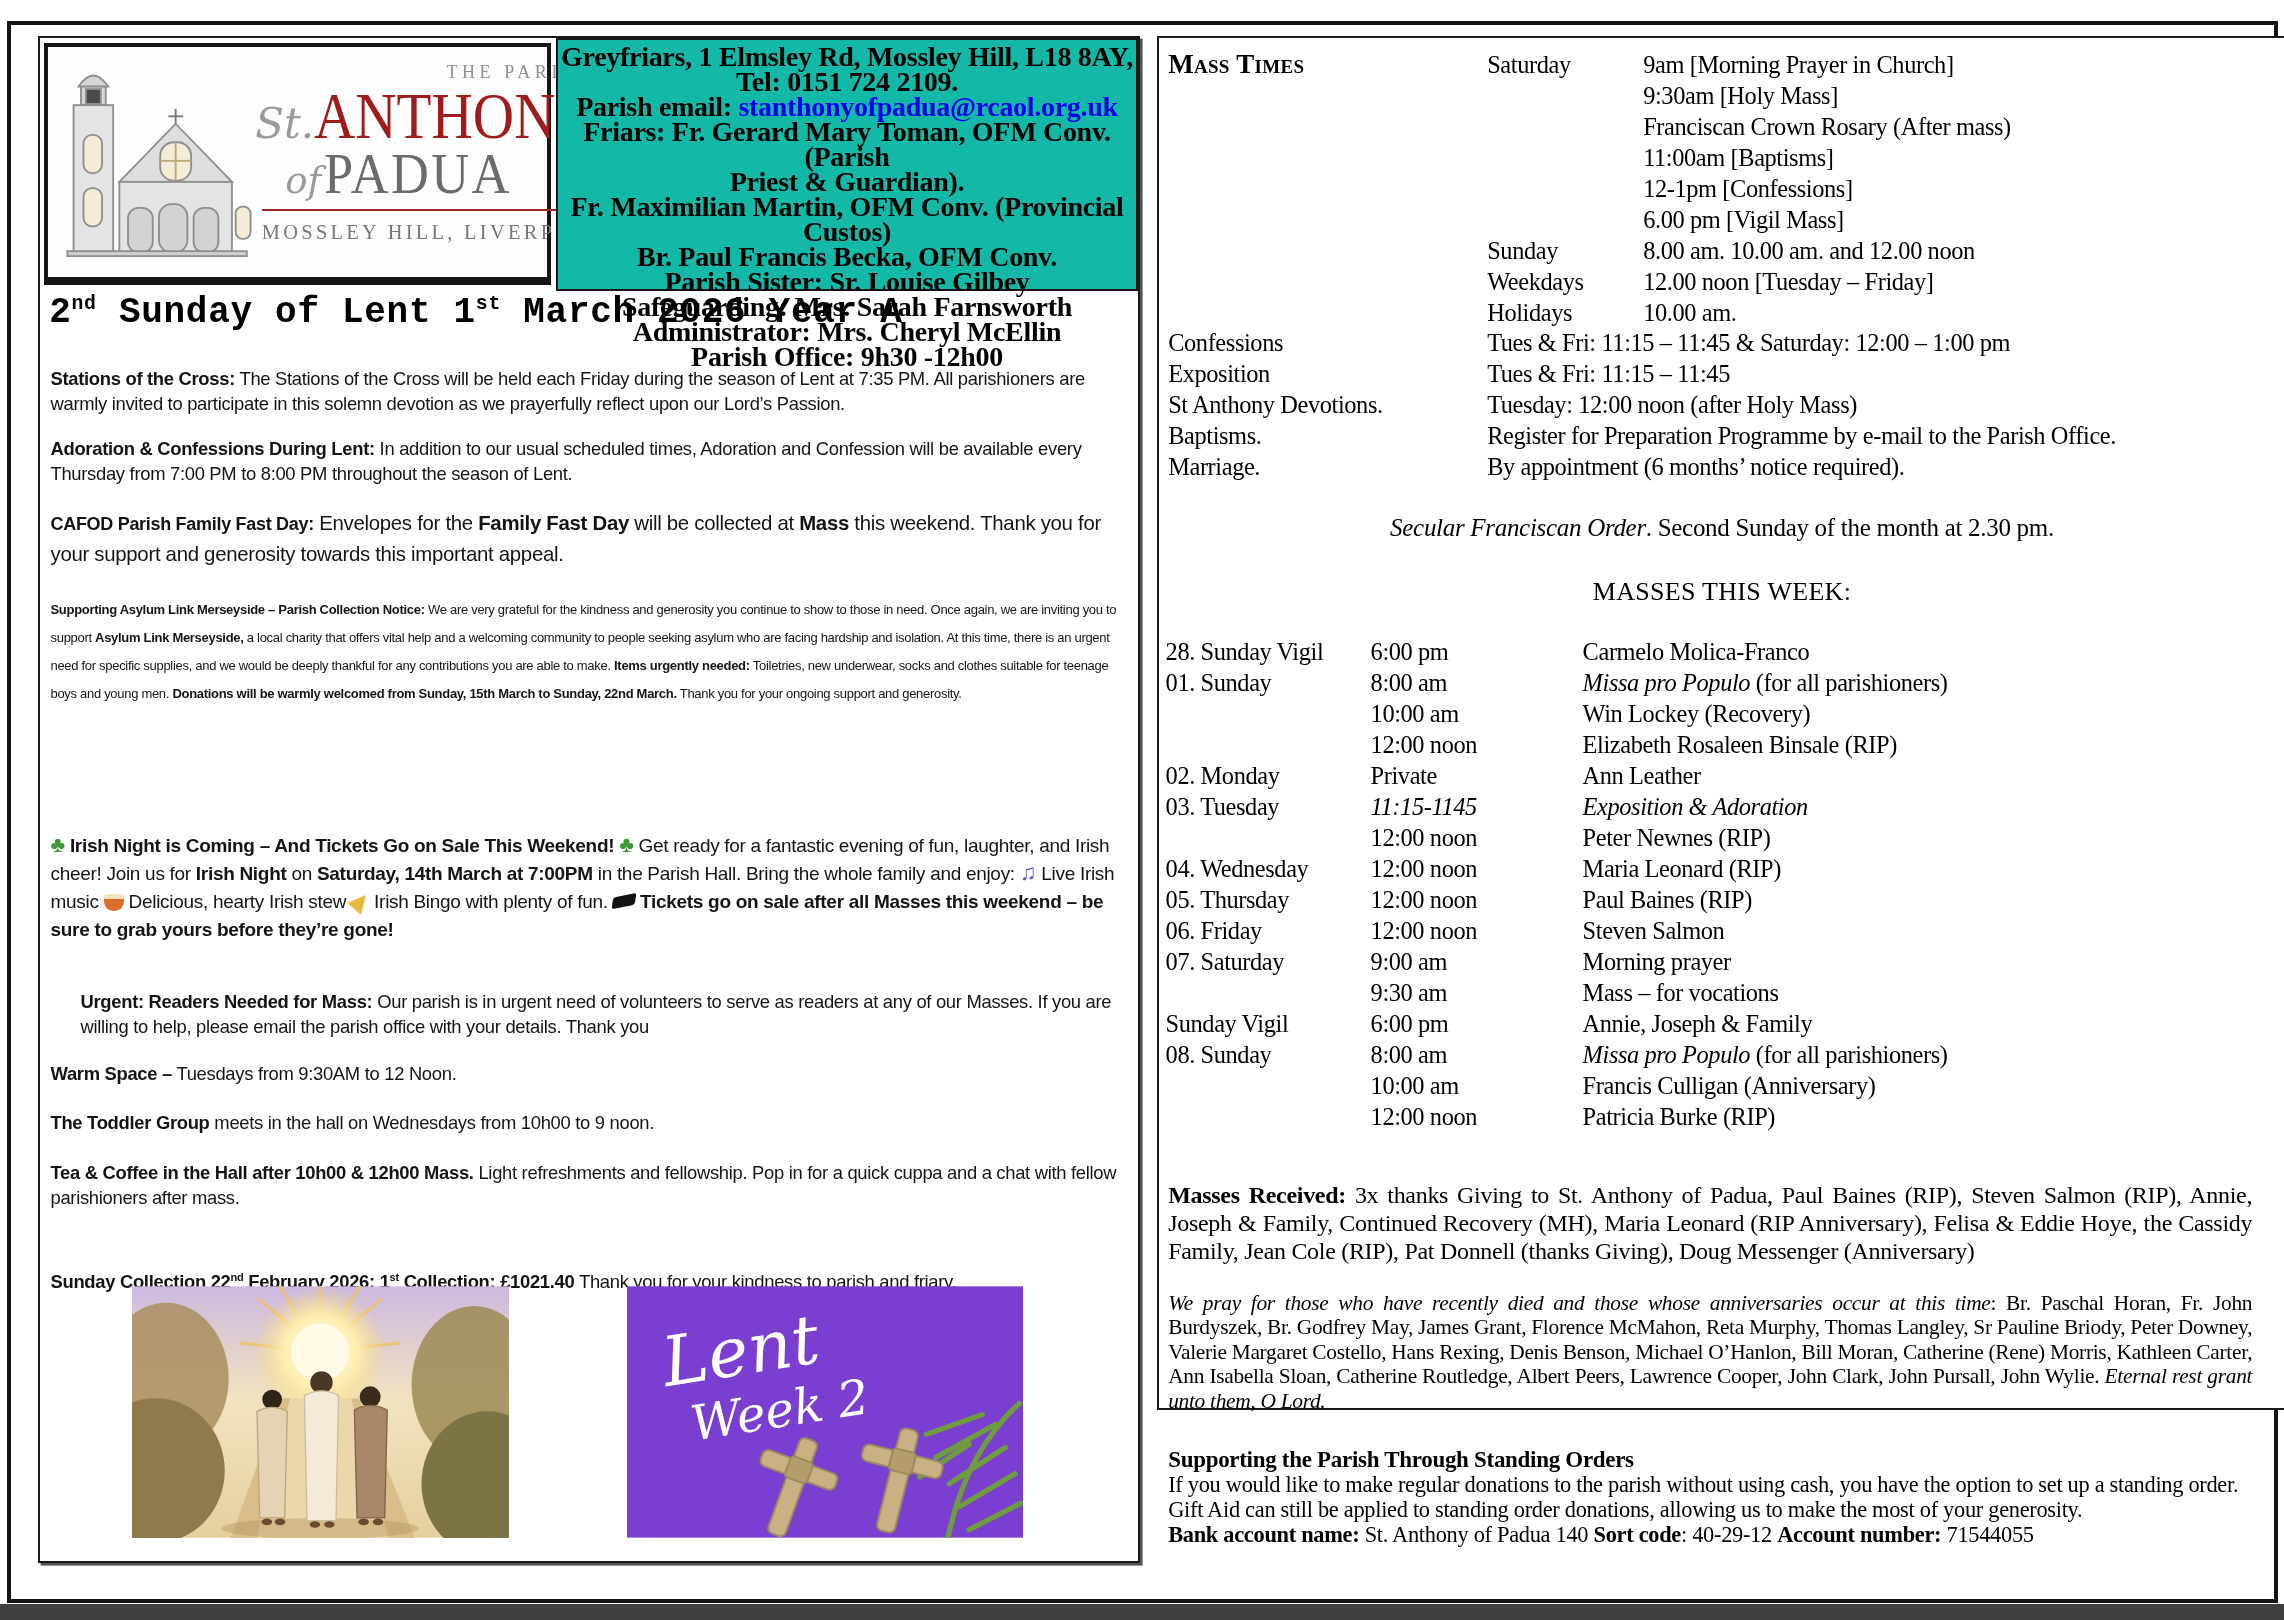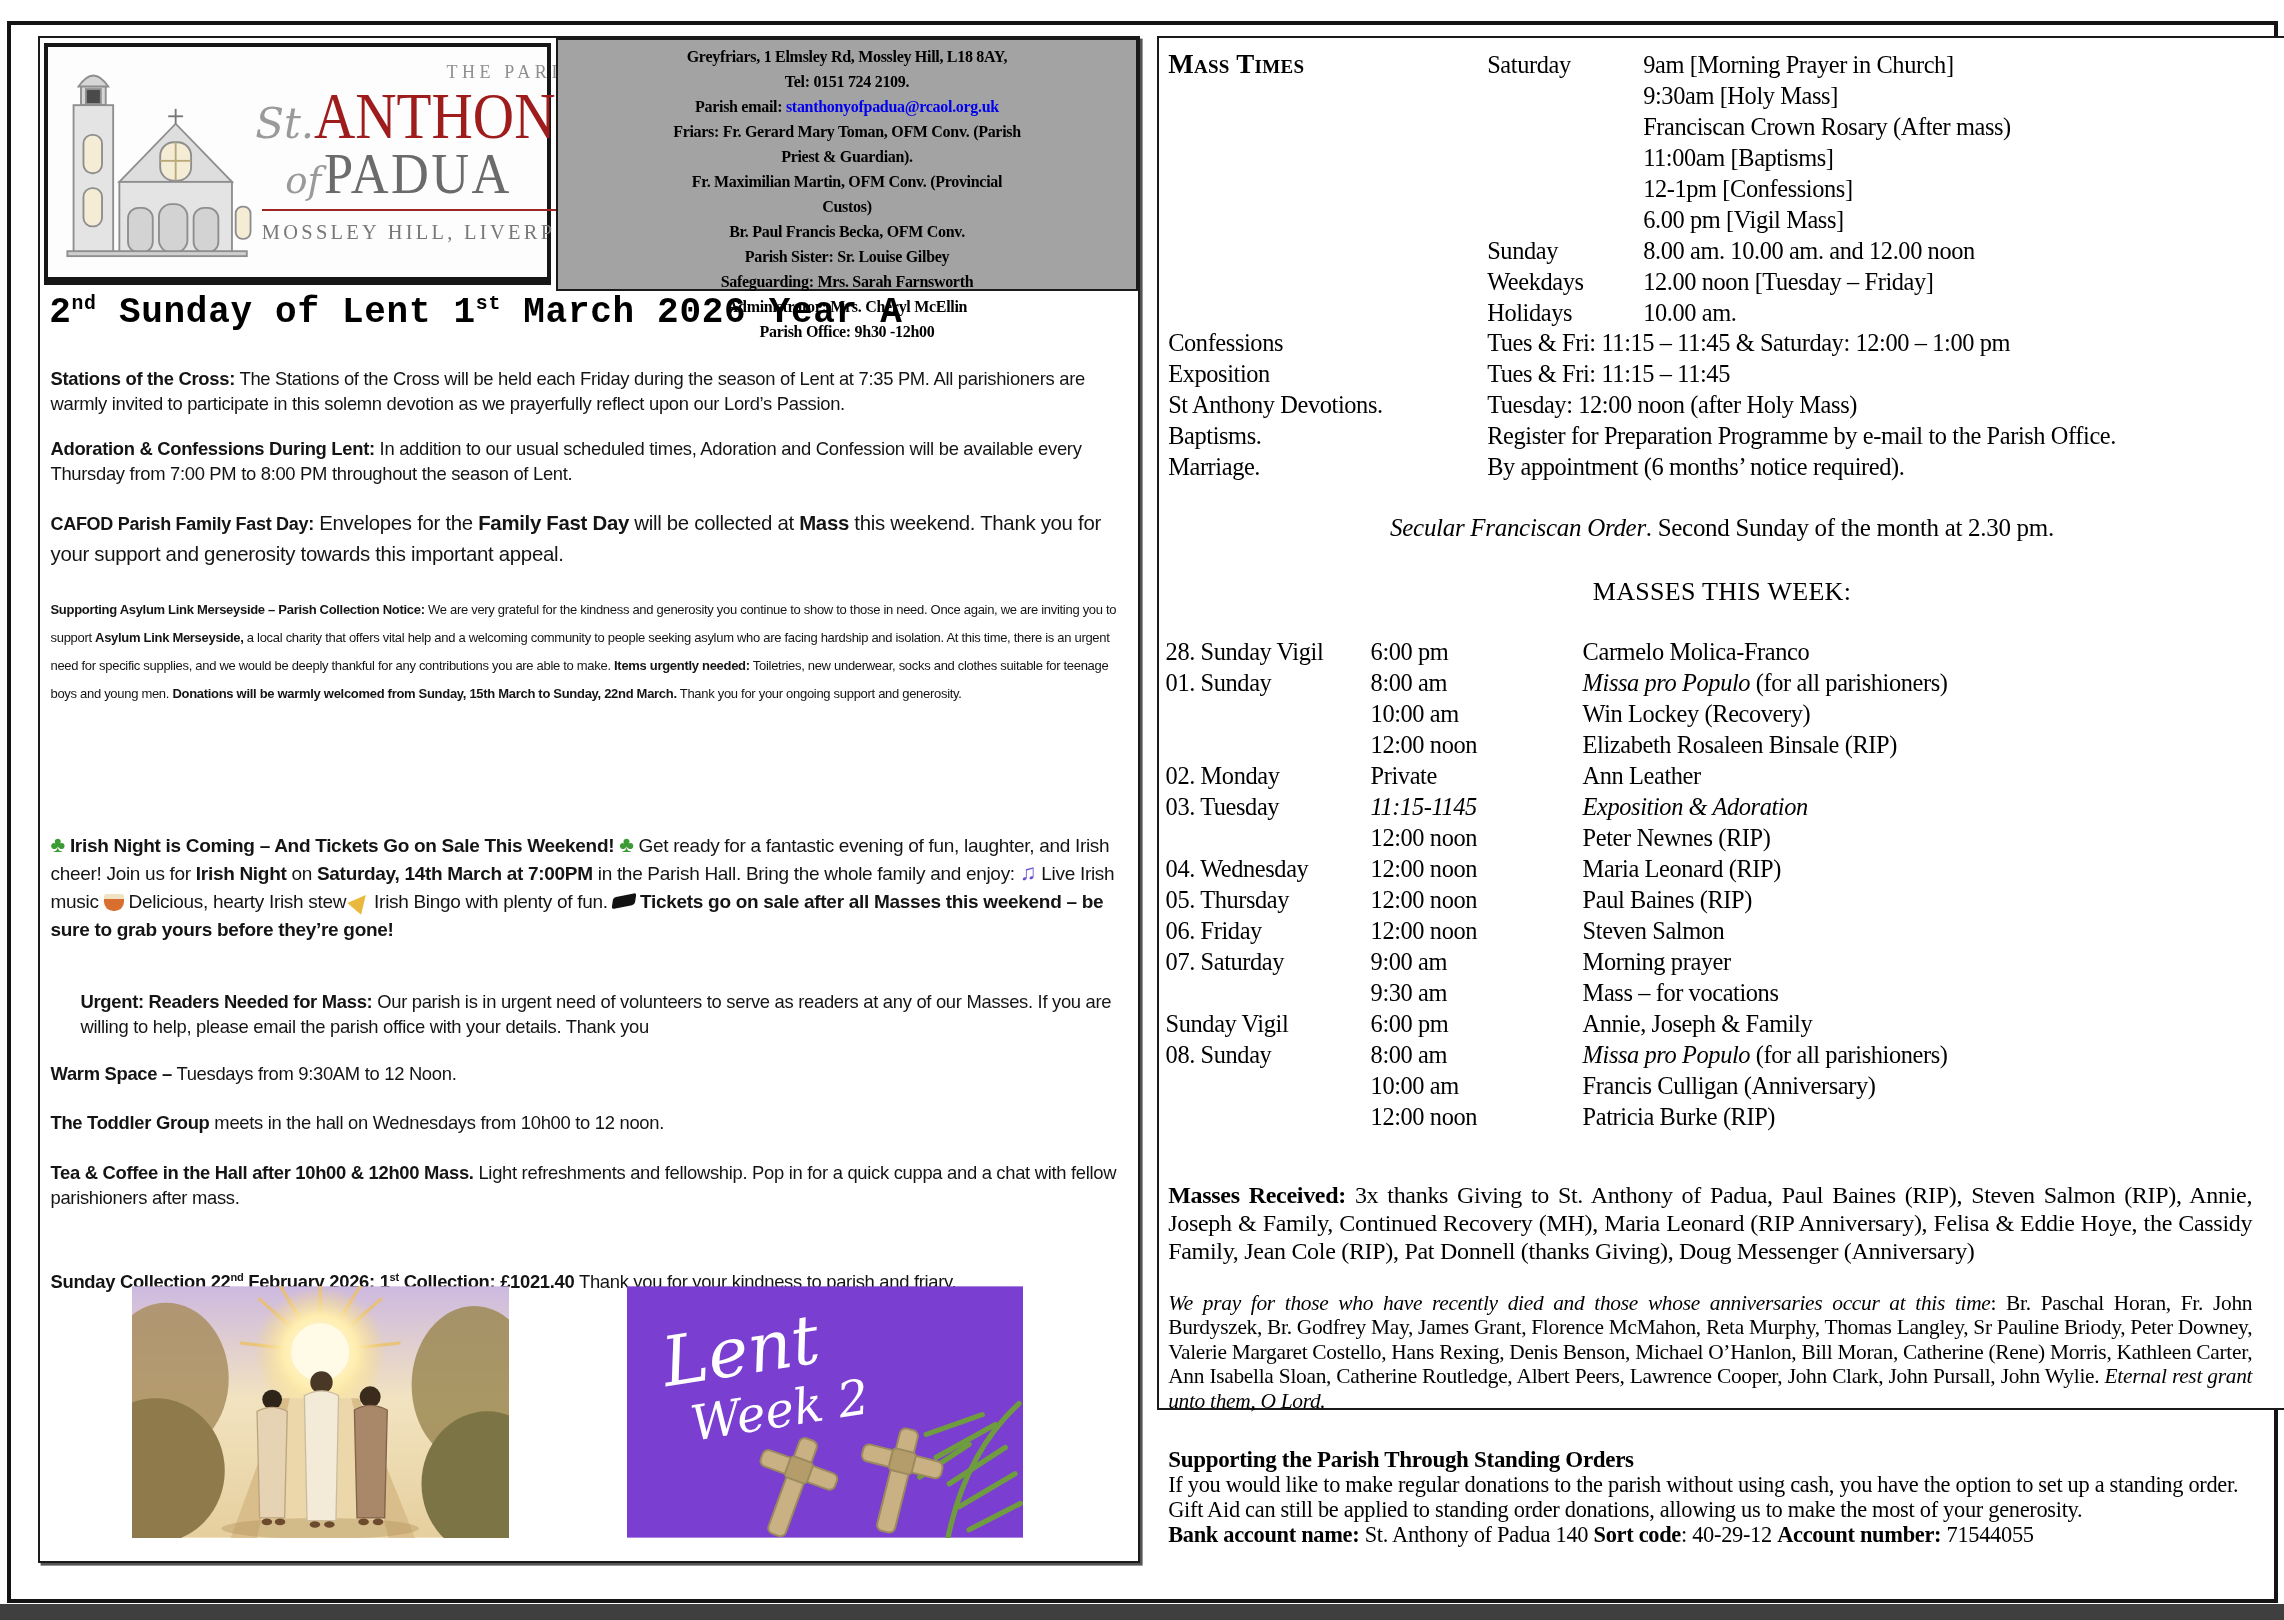--- a/index.html
+++ b/index.html
@@ -30,22 +30,22 @@
   .logo-cross { position:absolute; right:49px; top:20px; color:#b23a3a; font-size:24px; }
   .padua-row { line-height:1; margin-top:-4px; white-space:nowrap; padding-left:30px; }
   .of-script { font-style:italic; color:#9a9a9a; font-size:37px; font-family:"DejaVu Serif",serif; }
   .padua { color:#6b6b6b; font-size:57px; letter-spacing:2.6px; display:inline-block; transform:scaleX(.92); transform-origin:left; }
   .red-rule { height:2.6px; background:#a02525; margin:6.6px 0 8px 6.6px; }
   .place-row { color:#787878; font-size:20.4px; letter-spacing:3.3px; padding-left:6.6px; white-space:nowrap; }
   .tau { color:#8c1d1d; font-weight:bold; font-size:22.4px; letter-spacing:0; }
 
   
   .contact-box { position:absolute; left:516px; top:0px; width:582px; height:253px;
-                 border:2.6px solid #1a1a1a; background:#a3a3a3; text-align:center;
-                 font-family:"Liberation Serif",serif; font-weight:bold; font-size:16px;
+                 border:2.6px solid #1a1a1a; background:#14b8a6; text-align:center;
+                 font-family:"Liberation Serif",serif; font-weight:bold; font-size:28px;
                  line-height:25px; padding-top:4px; letter-spacing:-0.3px; }
   .contact-box .link { color:#0000ee; }
 
   
   .title { position:absolute; left:9.2px; top:254px; font-family:Liberation Mono, monospace;
            font-weight:bold; font-size:36px; letter-spacing:0.7px; color:#000; white-space:nowrap; }
   .title sup { font-size:55%; }
   .lpara { position:absolute; left:10.5px; width:1068px; color:#141414;
            font-size:18.4px; line-height:25px; letter-spacing:-0.3px; }
   .p-md { line-height:28px; font-size:13px; }
@@ -157,21 +157,21 @@
     <div class="title"><span>2</span><sup>nd</sup><span> Sunday of Lent 1</span><sup>st</sup><span> March 2026 Year A</span></div>
 
     <div id="left-paragraphs">
         <div class="lpara " style="top: 328px;"><span class="b">Stations of the Cross:</span><span> The Stations of the Cross will be held each Friday during the season of Lent at 7:35 PM. All parishioners are warmly invited to participate in this solemn devotion as we prayerfully reflect upon our Lord’s Passion.</span></div>
         <div class="lpara " style="top: 398px;"><span class="b">Adoration &amp; Confessions During Lent:</span><span> In addition to our usual scheduled times, Adoration and Confession will be available every Thursday from 7:00 PM to 8:00 PM throughout the season of Lent.</span></div>
         <div class="lpara p-cafod" style="top: 470px;"><span class="b lbl">CAFOD Parish Family Fast Day:</span><span> Envelopes for the </span><span class="b">Family Fast Day</span><span> will be collected at </span><span class="b">Mass</span><span> this weekend. Thank you for your support and generosity towards this important appeal.</span></div>
         <div class="lpara p-md" style="top: 558px;"><span class="b">Supporting Asylum Link Merseyside – Parish Collection Notice:</span><span> We are very grateful for the kindness and generosity you continue to show to those in need. Once again, we are inviting you to support </span><span class="b">Asylum Link Merseyside,</span><span> a local charity that offers vital help and a welcoming community to people seeking asylum who are facing hardship and isolation.  At this time, there is an urgent need for specific supplies, and we would be deeply thankful for any contributions you are able to make.  </span><span class="b">Items urgently needed:</span><span> Toiletries, new underwear, socks and clothes suitable for teenage boys and young men.   </span><span class="b">Donations will be warmly welcomed from Sunday, 15th March to Sunday, 22nd March.</span><span>  Thank you for your ongoing support and generosity.</span></div>
         <div class="lpara p-irish" style="top: 794px;"><span class="icon shamrock">♣</span><span> </span><span class="b">Irish Night is Coming – And Tickets Go on Sale This Weekend!</span><span> </span><span class="icon shamrock">♣</span><span> Get ready for a fantastic evening of fun, laughter, and Irish cheer! Join us for </span><span class="b">Irish Night</span><span> on </span><span class="b">Saturday, 14th March at 7:00PM</span><span> in the Parish Hall. Bring the whole family and enjoy: </span><span class="icon music">♫</span><span> Live Irish music </span><span class="icon stew"></span><span> Delicious, hearty Irish stew </span><span class="icon party"></span><span> Irish Bingo with plenty of fun. </span><span class="icon ticket"></span><span> </span><span class="b">Tickets go on sale after all Masses this weekend – be sure to grab yours before they’re gone!</span></div>
         <div class="lpara " style="top: 951px; margin-left: 30px;"><span class="b">Urgent: Readers Needed for Mass:</span><span>  Our parish is in urgent need of volunteers to serve as readers at any of our Masses. If you are willing to help, please email the parish office with your details. Thank you</span></div>
         <div class="lpara " style="top: 1023px;"><span class="b">Warm Space –</span><span> Tuesdays from 9:30AM to 12 Noon.</span></div>
-        <div class="lpara " style="top: 1072px;"><span class="b">The Toddler Group</span><span> meets in the hall on Wednesdays from 10h00 to 12 noon.</span></div>
+        <div class="lpara " style="top: 1072px;"><span class="b">The Toddler Group</span><span> meets in the hall on Wednesdays from 10h00 to 9 noon.</span></div>
         <div class="lpara " style="top: 1122px;"><span class="b">Tea &amp; Coffee in the Hall after 10h00 &amp; 12h00 Mass.</span><span> Light refreshments and fellowship. Pop in for a quick cuppa and a chat with fellow parishioners after mass.</span></div>
         <div class="lpara " style="top: 1191px; margin-top: 36px;"><span class="b">Sunday Collection 22</span><sup class="s b">nd</sup><span class="b"> February 2026:</span><span class="b"> 1</span><sup class="s b">st</sup><span class="b"> Collection: £1021.40</span><span> Thank you for your kindness to parish and friary.</span></div>
       </div>
 
     <div class="left-images">
       <svg class="img-walk" viewBox="0 0 573 382">
         <defs>
           <linearGradient id="sky" x1="0" y1="0" x2="0" y2="1">
             <stop offset="0" stop-color="#cdb9e0"></stop>
               <stop offset="0.45" stop-color="#f2e3c0"></stop>

